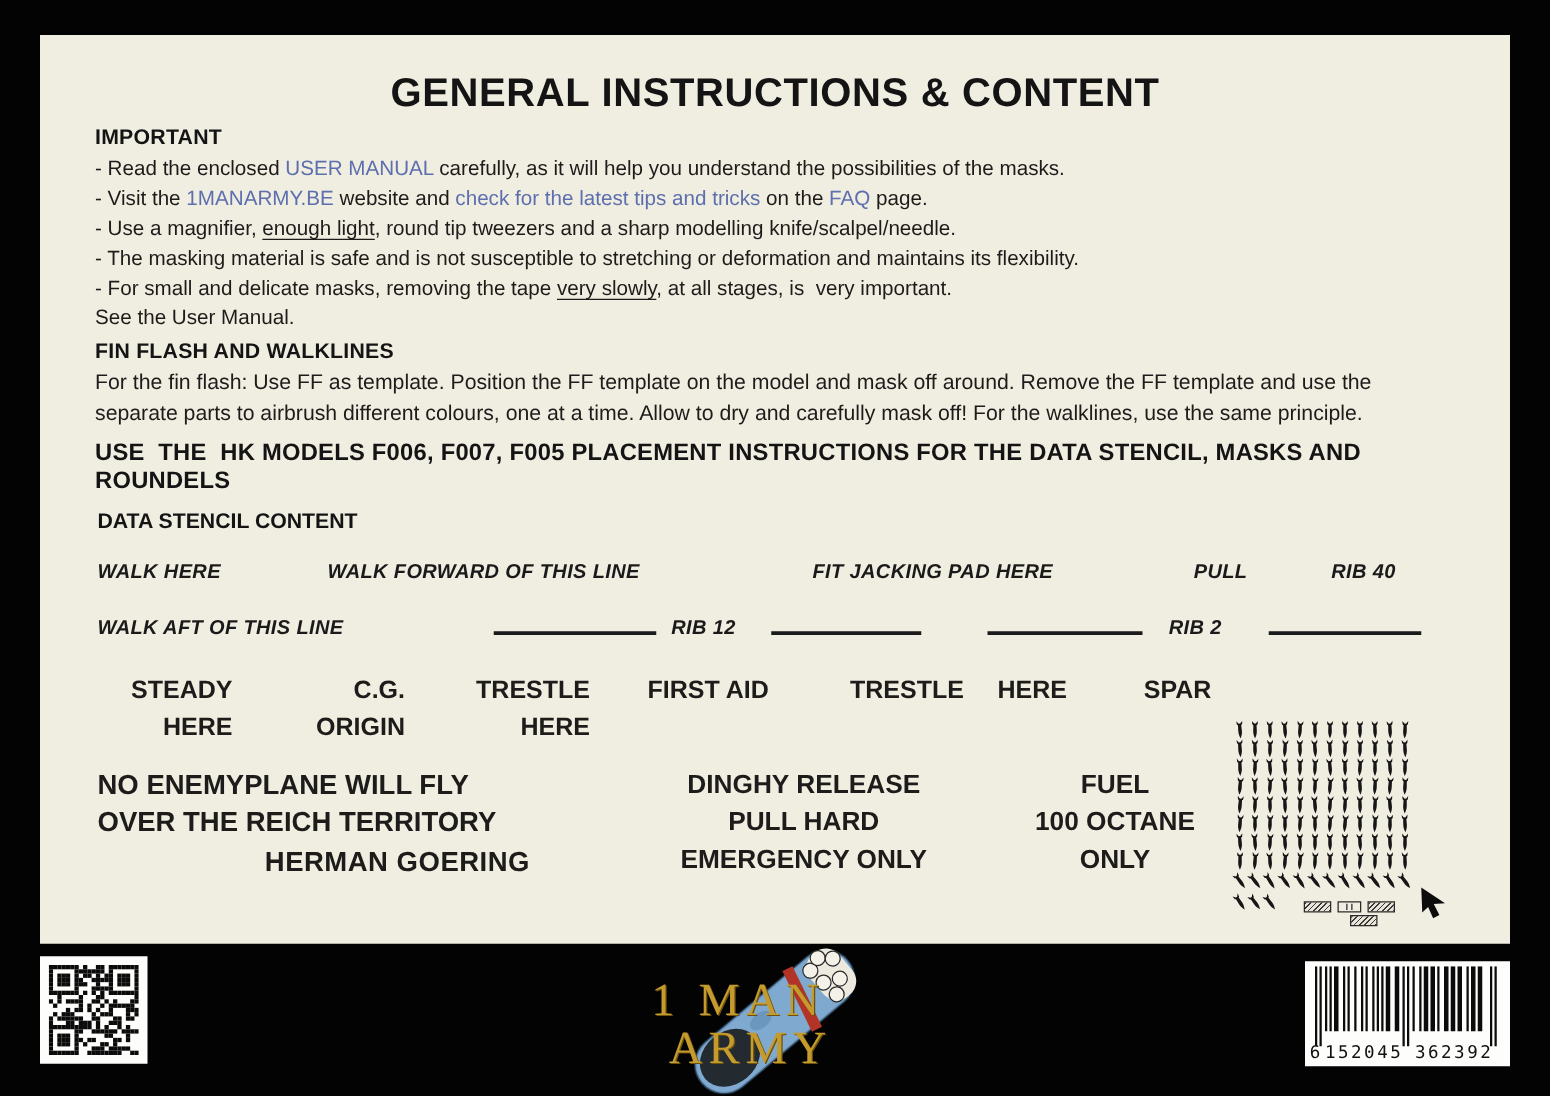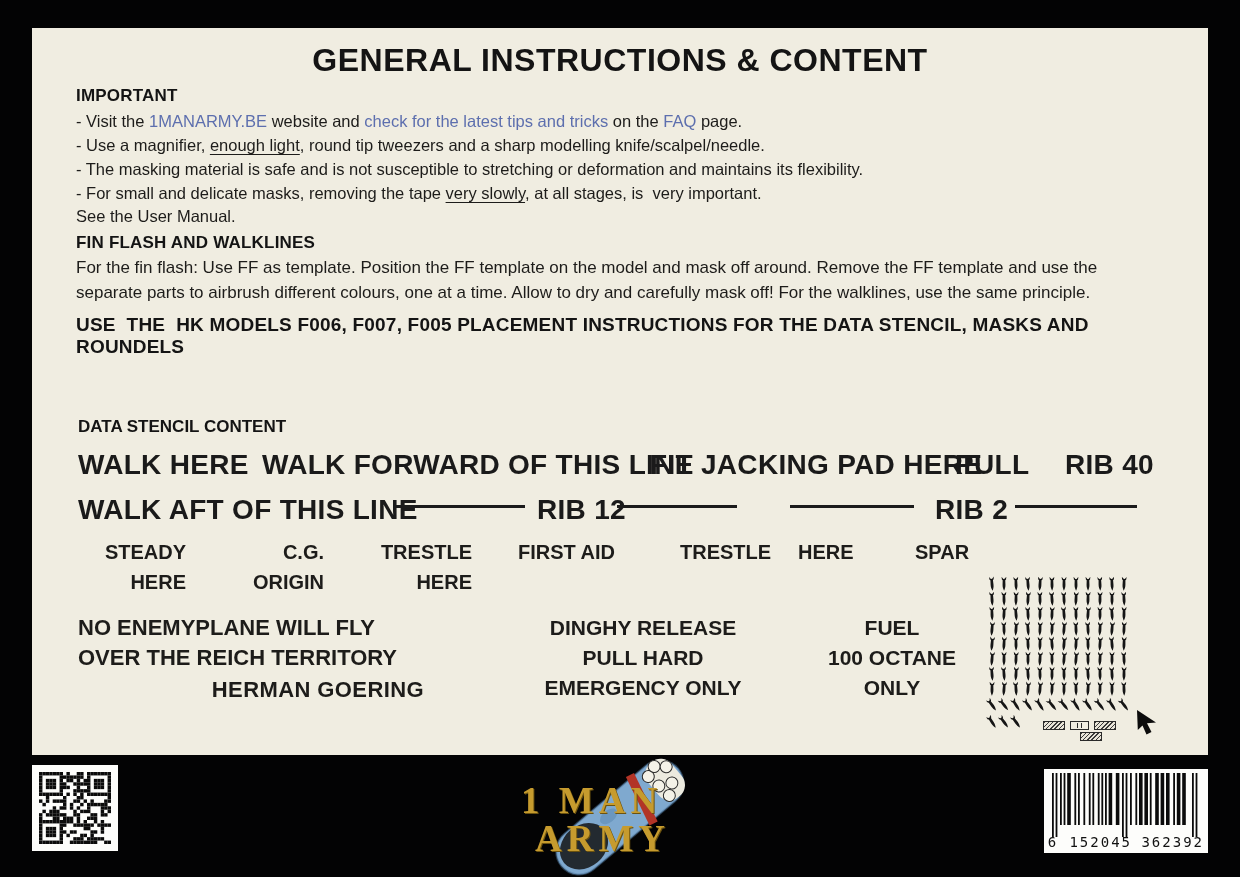--- a/index.html
+++ b/index.html
@@ -7,42 +7,42 @@
   body {
     width:1240px; height:877px; position:relative; overflow:hidden;
     background:#030304;
     font-family:"Liberation Sans", sans-serif;
     color:#1d1c1a;
   }
   .sheet {
     position:absolute; left:32px; top:28px; width:1176px; height:727px;
     background:#f0ede1;
   }
-  .sheet-inner { position:absolute; inset:0; padding:0 44px; }
+  .sheet-inner { position:absolute; inset:0; padding:14px 44px; }
   h1.title {
     margin:14px 0 0; text-align:center; font-size:32px; font-weight:700;
     letter-spacing:.5px; color:#141414;
   }
   h2.sec {
     margin:7px 0 3px; font-size:17px; font-weight:700; letter-spacing:.2px; color:#141414;
   }
   .bodyline { font-size:16.5px; line-height:24px; white-space:pre-wrap; }
   .para { margin:0; font-size:17px; line-height:24.5px; max-width:1066px; }
   .see { margin:2px 0 6px; font-size:16.5px; }
   .link { color:#5d6fae; }
   .uline { text-decoration:underline; text-underline-offset:3px; }
   .usenote {
     margin:9px 0 0; font-size:19px; font-weight:700; letter-spacing:.2px;
     white-space:pre-wrap; color:#141414;
   }
   
   .stencil-area { position:absolute; left:44px; top:378px; width:1088px; height:349px; }
   .stencil-area .abs { position:absolute; }
   .sten-head { font-size:17px; font-weight:700; color:#141414; }
-  .sten { font-weight:700; font-size:28px; letter-spacing:.3px; color:#1a1a1a; white-space:nowrap; }
+  .sten { font-weight:700; font-size:16px; letter-spacing:.3px; color:#1a1a1a; white-space:nowrap;font-style:italic; }
   .rule { position:absolute; height:3px; background:#1b1b1b; }
   .col2 { text-align:right; }
   .col2 div, .col1 div { font-weight:700; font-size:20px; line-height:30px; white-space:nowrap; }
   .quote div { font-weight:700; font-size:22px; line-height:30px; white-space:nowrap; }
   .attrib { font-weight:700; font-size:14px; letter-spacing:.4px; text-align:right; width:346px; margin-top:2px; }
   .cblock { text-align:center;margin-left:45px; }
   .cblock div { font-weight:700; font-size:21px; line-height:30px; white-space:nowrap; }
   
   .tally { position:absolute; left:912px; top:170px; width:190px; height:175px; }
   .trow { position:absolute; left:0; display:flex; gap:4px; height:15px; }
@@ -53,54 +53,55 @@
   }
   .plain { position:absolute; height:9px; border:1px solid #2a2a2a; background:#f0ede1; }
   .plain::before, .plain::after {
     content:""; position:absolute; top:1px; bottom:1px; width:1px; background:#2a2a2a;
   }
   .plain::before { left:35%; } .plain::after { right:35%; }
   
   .qr-box { position:absolute; left:32px; top:765px; width:86px; height:86px; background:#fdfdfb; padding:7px; }
   .logo { position:absolute; left:515px; top:754px; width:210px; height:123px; }
   .logo svg { position:absolute; left:0; top:0; }
-  .logo-text { position:absolute; left:6px; top:28px; z-index:2; font-family:"Liberation Serif", serif; font-weight:700; color:#c69b2e; text-shadow:1px 1px 0 #6b520f; line-height:38px; letter-spacing:5px; }
+  .logo-text { position:absolute; left:6px; top:28px; z-index:2; font-family:"Liberation Serif", serif; font-weight:400; color:#c69b2e; text-shadow:1px 1px 0 #6b520f; line-height:38px; letter-spacing:5px; }
   .logo-text .l1 { font-size:37px; }
   .logo-text .l2 { font-size:37px; margin-left:14px; }
   .barcode { position:absolute; left:1044px; top:769px; width:164px; height:84px; background:#fdfdfb; }
   .bc-digits {
     position:absolute; left:0; right:4px; bottom:3px; display:flex;
     font-family:"DejaVu Sans Mono", monospace; font-size:14px; color:#111;
   }
   .bc-digits .d0 { width:16px; text-align:center; }
-  .bc-digits .g { flex:1; text-align:right; letter-spacing:2px; background:transparent; }
+  .bc-digits .g { flex:1; text-align:left; letter-spacing:2px; background:transparent; }
 </style>
 </head>
 <body>
 
 <div class="sheet">
   <div class="sheet-inner">
 
     <h1 class="title">GENERAL INSTRUCTIONS &amp; CONTENT</h1>
 
     <h2 class="sec">IMPORTANT</h2>
+    <div class="bodyline"><span>- Read the enclosed </span><span class="link">USER MANUAL</span><span> carefully, as it will help you understand the possibilities of the masks.</span></div>
     <div class="bodyline"><span>- Visit the </span><span class="link">1MANARMY.BE</span><span> website and </span><span class="link">check for the latest tips and tricks</span><span> on the </span><span class="link">FAQ</span><span> page.</span></div>
     <div class="bodyline"><span>- Use a magnifier, </span><span class="uline">enough light</span><span>, round tip tweezers and a sharp modelling knife/scalpel/needle.</span></div>
     <div class="bodyline">- The masking material is safe and is not susceptible to stretching or deformation and maintains its flexibility.</div>
     <div class="bodyline"><span>- For small and delicate masks, removing the tape </span><span class="uline">very slowly</span><span>, at all stages, is  very important.</span></div>
 
     <p class="see">See the User Manual.</p>
 
     <h2 class="sec">FIN FLASH AND WALKLINES</h2>
     <p class="para">For the fin flash: Use FF as template. Position the FF template on the model and mask off around. Remove the FF template and use the separate parts to airbrush different colours, one at a time. Allow to dry and carefully mask off! For the walklines, use the same principle.</p>
 
     <p class="usenote">USE  THE  HK MODELS F006, F007, F005 PLACEMENT INSTRUCTIONS FOR THE DATA STENCIL, MASKS AND ROUNDELS</p>
 
     <div class="stencil-area">
-      <div class="abs sten-head" style="left:2px;top:11px">DATA STENCIL CONTENT</div>
+      <div class="abs sten-head" style="left:2px;top:1px">DATA STENCIL CONTENT</div>
 
       <div class="abs sten" style="left:2px;top:43px">WALK HERE</div>
       <div class="abs sten" style="left:186px;top:43px">WALK FORWARD OF THIS LINE</div>
       <div class="abs sten" style="left:574px;top:43px">FIT JACKING PAD HERE</div>
       <div class="abs sten" style="left:879px;top:43px">PULL</div>
       <div class="abs sten" style="left:989px;top:43px">RIB 40</div>
 
       <div class="abs sten" style="left:2px;top:88px">WALK AFT OF THIS LINE</div>
       <div class="rule" style="left:319px;top:99px;width:130px"></div>
       <div class="abs sten" style="left:461px;top:88px">RIB 12</div>

